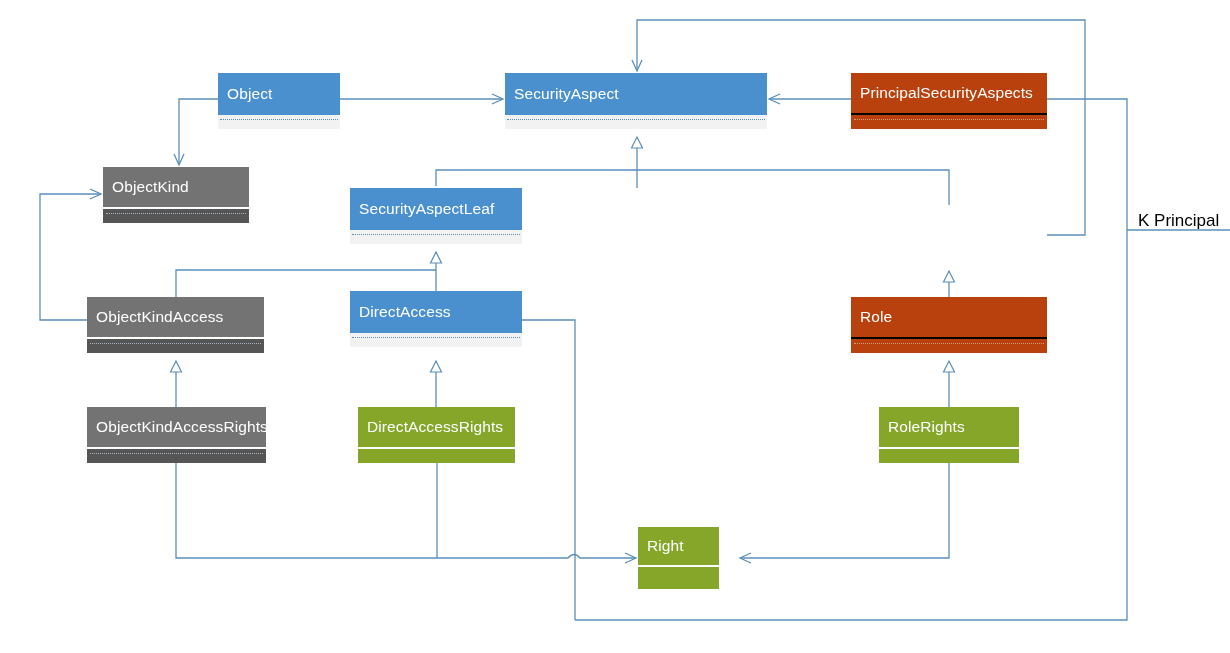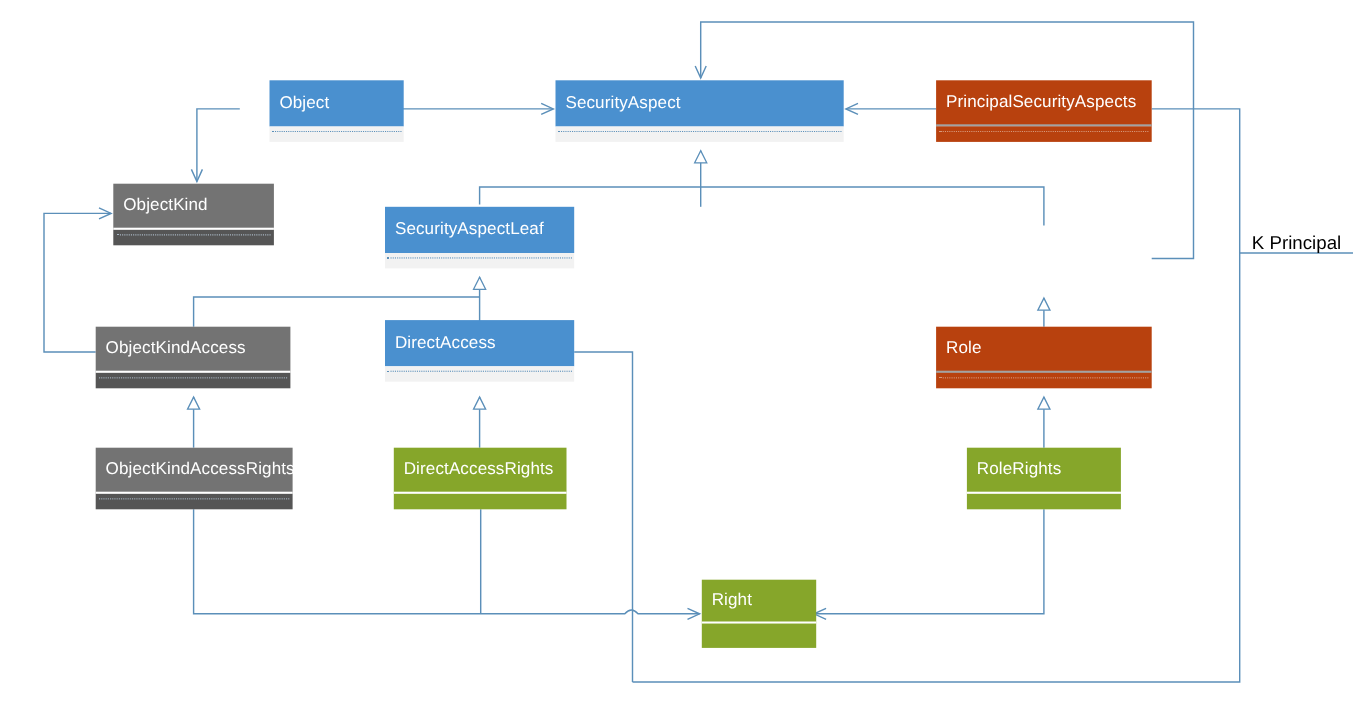--- a/index.html
+++ b/index.html
@@ -77,21 +77,21 @@
     position: absolute;
     left: 3px;
     right: 3px;
     top: 4px;
     border-top: 1.5px dotted #a9b7c4;
   }
   
   .style-orange .uml-node-title {
     background: #b8410e;
     height: 42px;
-    border-bottom: 2px solid #a3a3a3;
+    border-bottom: 2px solid #000000;
   }
   .style-orange .uml-node-compartment {
     background: #b8410e;
     height: 14px;
   }
   .style-orange .uml-node-compartment::before {
     content: "";
     position: absolute;
     left: 3px;
     right: 3px;
@@ -172,21 +172,21 @@
 
       <path d="M522,320 L575,320 L575,620"></path>
 
       <path d="M949,463 L949,558 L740,558" marker-end="url(#openArrow)"></path>
 
       <path d="M575,620 L1127,620 L1127,230"></path>
 
     </g>
   </svg>
 
-  <div class="uml-node style-blue" style="left:218px; top:73px; width:122px;margin-left:27px;">
+  <div class="uml-node style-blue" style="left:218px; top:73px; width:122px;">
     <div class="uml-node-title">Object</div>
     <div class="uml-node-compartment"></div>
   </div>
 
   <div class="uml-node style-blue" style="left:505px; top:73px; width:262px;">
     <div class="uml-node-title">SecurityAspect</div>
     <div class="uml-node-compartment"></div>
   </div>
 
   <div class="uml-node style-orange" style="left:851px; top:73px; width:196px;">
@@ -228,20 +228,20 @@
   <div class="uml-node style-green" style="left:358px; top:407px; width:157px;">
     <div class="uml-node-title">DirectAccessRights</div>
     <div class="uml-node-compartment"></div>
   </div>
 
   <div class="uml-node style-green" style="left:879px; top:407px; width:140px;">
     <div class="uml-node-title">RoleRights</div>
     <div class="uml-node-compartment"></div>
   </div>
 
-  <div class="uml-node style-green" style="left:638px; top:527px; width:104px;border-radius:21px;">
+  <div class="uml-node style-green" style="left:638px; top:527px; width:81px;border-radius:21px;">
     <div class="uml-node-title" style="height:40px;">Right</div>
     <div class="uml-node-compartment" style="height:22px;"></div>
   </div>
 
   <div class="free-label" style="left:1138px; top:211px;">K Principal</div>
 
 </div>
 
 </body></html>

